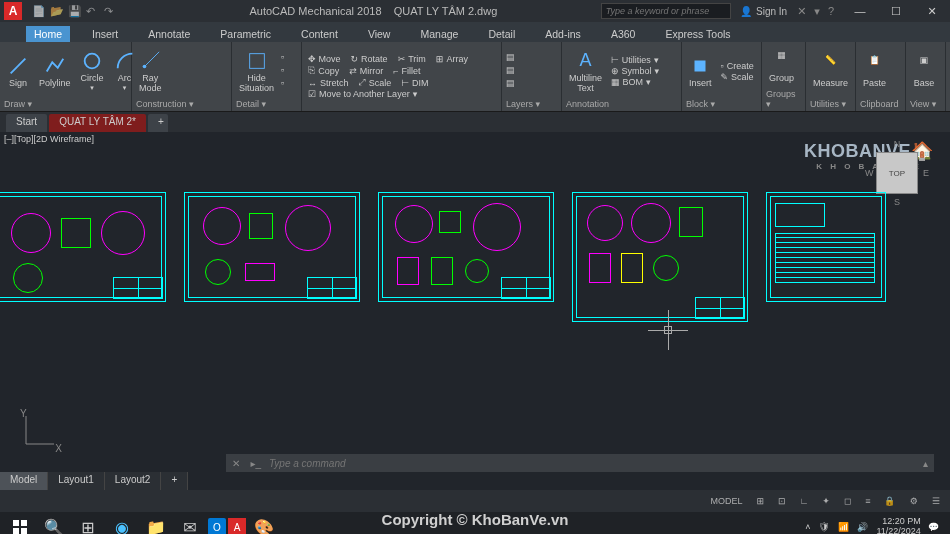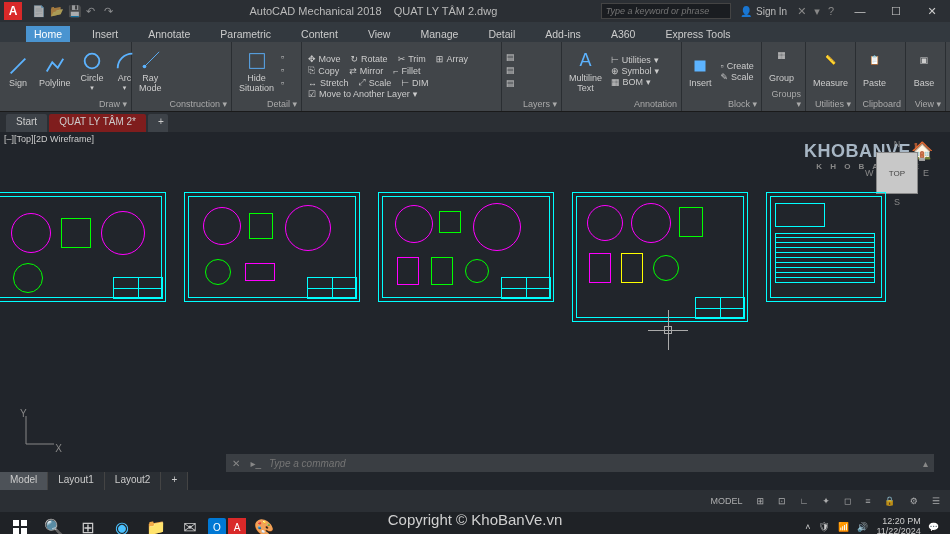--- a/index.html
+++ b/index.html
@@ -13,21 +13,21 @@
 .signin{margin:0 10px;color:#bbb;font-size:10px}
 .help-icons{display:flex;gap:8px;margin-right:8px;color:#888}
 .win-controls{display:flex}
 .win-btn{width:36px;height:22px;display:flex;align-items:center;justify-content:center;color:#ccc;font-size:11px}
 .menubar{height:20px;background:#33393f;display:flex;align-items:flex-end;padding-left:26px;gap:14px;font-size:10.5px;color:#ccc}
 .menu-item{padding:2px 8px}
 .menu-item.active{background:#4a94d0;color:#fff}
 .ribbon{height:70px;background:#414549;display:flex;border-bottom:1px solid #1a1a1a}
 .panel{border-right:1px solid #2a2e32;display:flex;flex-direction:column;padding:2px 4px}
 .panel-body{flex:1;display:flex;align-items:center;gap:4px}
-.panel-label{font-size:9px;color:#aaa;text-align:right;padding-top:1px}
+.panel-label{font-size:9px;color:#aaa;text-align:left;padding-top:1px}
 .rb-big{display:flex;flex-direction:column;align-items:center;gap:1px;padding:2px 3px;color:#ccc;font-size:9px;text-align:center}
 .rb-icon{width:22px;height:22px;display:inline-block}
 .rb-icon svg{width:100%;height:100%}
 .rb-stack{display:flex;flex-direction:column;gap:1px;font-size:9px;color:#ccc}
 .rb-small{display:flex;align-items:center;gap:3px;padding:0 2px;white-space:nowrap}
 .rb-si{width:12px;height:12px;display:inline-block}
 .filetabs{height:20px;background:#2b2f34;display:flex;align-items:end;padding-left:6px;gap:2px}
 .ftab{height:18px;background:#3d4248;color:#ccc;font-size:10px;padding:2px 10px 0;border-radius:2px 2px 0 0}
 .ftab.active{background:#7f1d1d}
 .canvas{position:relative;background:#21252b;height:358px;overflow:hidden}
@@ -48,21 +48,21 @@
 .titleblk::before,.titleblk::after{content:"";position:absolute;background:#0ff}
 .titleblk::before{left:0;right:0;top:50%;height:1px}
 .titleblk::after{top:0;bottom:0;left:50%;width:1px}
 .ucs{position:absolute;bottom:38px;left:20px;color:#888;font-size:10px}
 .cmdline{position:absolute;bottom:18px;left:226px;right:16px;height:18px;background:#3a3e43;display:flex;align-items:center;font-size:10px;color:#888}
 .cmdline input{flex:1;background:transparent;border:none;color:#888;font-size:10px;font-style:italic;padding-left:4px;outline:none}
 .layout-tabs{position:absolute;bottom:0;left:0;height:18px;display:flex;background:#2b2f34;font-size:10px;color:#ccc}
 .ltab{padding:2px 10px;border-right:1px solid #444}
 .ltab.active{background:#4d5258}
 .wm-center{position:absolute;top:50%;left:50%;transform:translate(-50%,-20px);color:#e0e0e0;font-size:20px;font-weight:bold;opacity:.95}
-.wm-copy{position:absolute;bottom:6px;left:50%;transform:translateX(-50%);color:#d0d0d0;font-size:15px;font-weight:400}
+.wm-copy{position:absolute;bottom:6px;left:50%;transform:translateX(-50%);color:#d0d0d0;font-size:15px;font-weight:700}
 .statusbar{height:22px;background:#2b2f34;display:flex;align-items:center;justify-content:flex-end;gap:6px;padding:0 6px;font-size:9px;color:#ccc}
 .sb-btn{padding:2px 4px;opacity:.8}
 .taskbar{height:30px;background:#1f2226;display:flex;align-items:center;padding:0 4px;gap:2px}
 .tb-item{width:32px;height:26px;display:flex;align-items:center;justify-content:center;color:#ccc}
 .tb-item svg{width:16px;height:16px}
 .tray{margin-left:auto;display:flex;align-items:center;gap:8px;color:#ccc;font-size:9px;padding-right:6px}
 .tray-time{text-align:right;line-height:1.1}
 .crosshair{position:absolute;top:178px;left:648px;width:40px;height:40px;pointer-events:none}
 .crosshair::before,.crosshair::after{content:"";position:absolute;background:#aaa}
 .crosshair::before{left:0;right:0;top:50%;height:1px}

